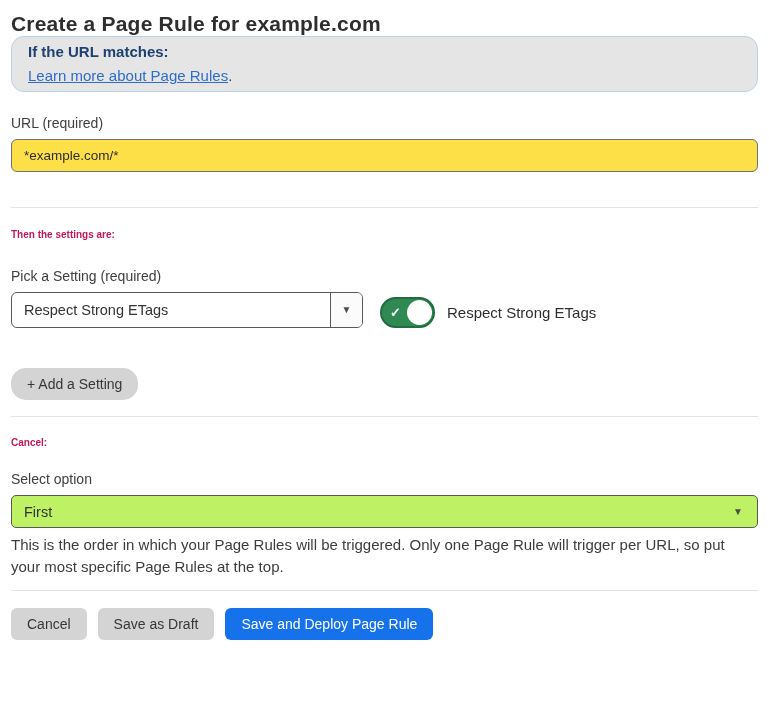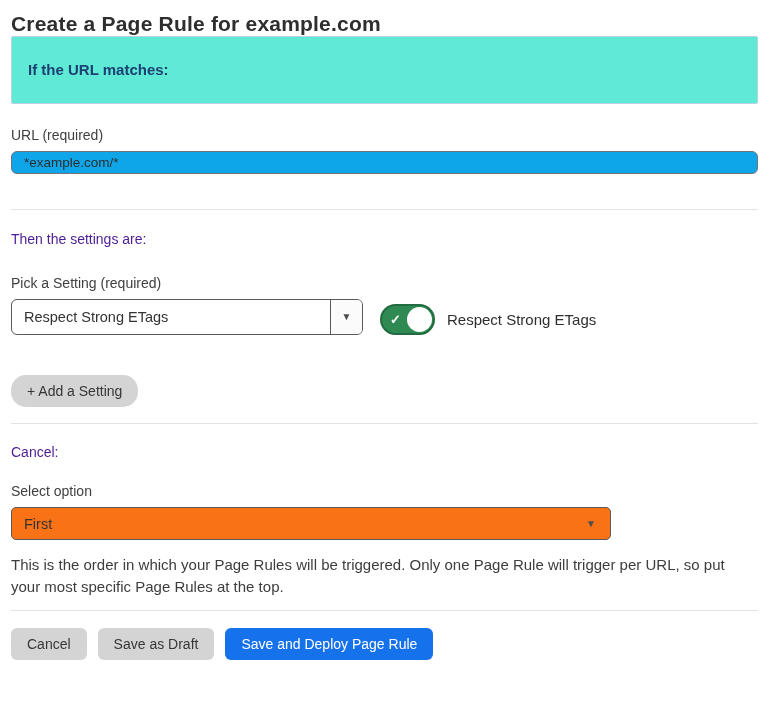--- a/index.html
+++ b/index.html
@@ -14,24 +14,24 @@
   }
 
   .page-title {
     font-size: 21px;
     font-weight: bold;
     color: #2e2e2e;
     letter-spacing: 0.2px;
   }
 
   .info-box {
-    background: #5eead4;
+    background: #e5e5e5;
     border: 1px solid #bad0e5;
-    border-radius: 2px;
-    padding: 21px 16px;
+    border-radius: 13px;
+    padding: 3px 16px;
     color: #1d4073;
     font-size: 15px;
     line-height: 24px;
     margin-bottom: 23px;
   }
   .info-box .info-heading { font-weight: bold; }
   .info-box a.info-link {
     color: #2f6cc9;
     text-decoration: underline;
     cursor: pointer;
@@ -39,44 +39,44 @@
 
   .field-label {
     font-size: 14px;
     color: #404040;
     margin-bottom: 8px;
   }
 
   .url-input {
     display: block;
     width: 747px;
-    height: 23px;
-    background: #0ea5e9;
+    height: 33px;
+    background: #fde047;
     border: 1px solid #71737b;
     border-radius: 6px;
     padding: 0 12px;
     font-size: 13.5px;
     color: #2e2e2e;
     font-family: "Liberation Sans", sans-serif;
     outline: none;
   }
 
   .divider {
     border: none;
     border-top: 1px solid #e3e3e3;
     margin: 0;
   }
   .divider-1 { margin-top: 35px; margin-bottom: 21px; }
   .divider-2 { margin-top: 16px; margin-bottom: 20px; }
   .divider-3 { margin-top: 12px; margin-bottom: 17px; }
 
   .section-heading {
-    font-size: 14px;
-    font-weight: normal;
-    color: #4c1d95;
+    font-size: 10px;
+    font-weight: bold;
+    color: #be185d;
     margin-bottom: 28px;
   }
   .order-heading { margin-bottom: 23px; }
 
   .setting-row {
     display: flex;
     align-items: flex-end;
     margin-bottom: 40px;
   }
 
@@ -170,56 +170,57 @@
   }
   .btn-blue {
     background: #1672eb;
     color: #ffffff;
   }
   .add-setting-btn { margin-bottom: 0; border-radius: 15px; }
 
   .order-select {
     display: flex;
     align-items: center;
-    width: 600px;
+    width: 747px;
     height: 33px;
     border: 1px solid #595959;
     border-radius: 5px;
-    background: #f97316;
+    background: #bef264;
     padding: 0 14px 0 12px;
     cursor: pointer;
   }
   .order-select .select-value {
     flex: 1;
     font-size: 14.5px;
     color: #333333;
   }
 
   .help-text {
     font-size: 15px;
     line-height: 22px;
     color: #3d3d3d;
-    margin-top: 14px;
+    margin-top: 6px;
   }
 
   .footer-actions {
     display: flex;
     align-items: center;
     gap: 11px;
   }
 </style>
 </head>
 <body>
 
 
 
 <h1 class="page-title">Create a Page Rule for example.com</h1>
 
 <div class="info-box">
   <div class="info-heading">If the URL matches:</div>
+  <div><a class="info-link">Learn more about Page Rules</a><span>.</span></div>
 </div>
 
 <div class="field-label">URL (required)</div>
 <input class="url-input" type="text" value="*example.com/*" style="">
 
 <hr class="divider divider-1">
 
 <div class="section-heading">Then the settings are:</div>
 
 <div class="field-label">Pick a Setting (required)</div>

